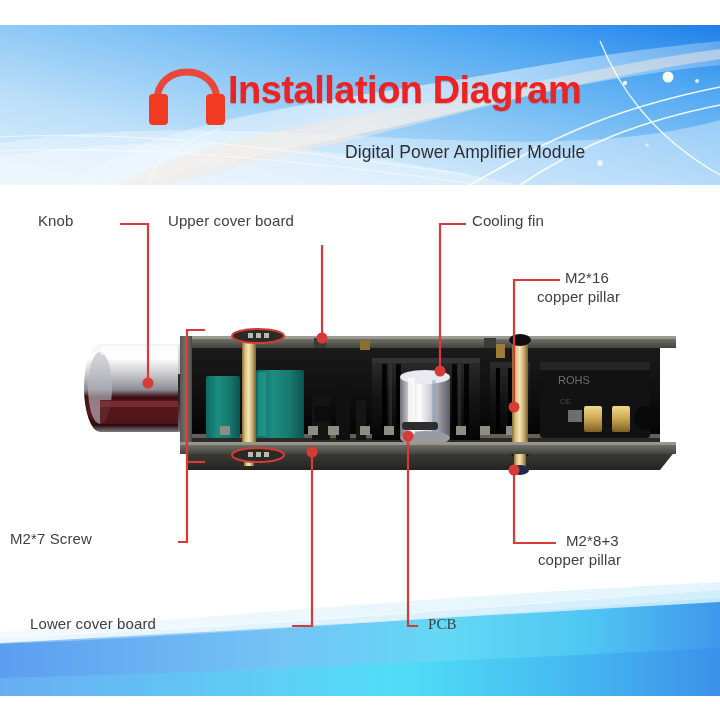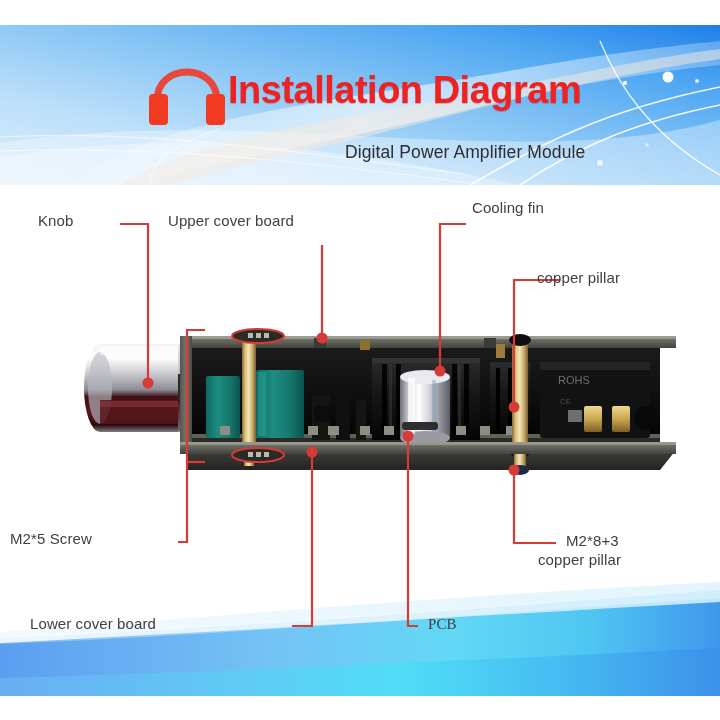--- a/index.html
+++ b/index.html
@@ -391,27 +391,28 @@
       <circle cx="312" cy="452" r="5.5"></circle>
       <circle cx="408" cy="436" r="5.5"></circle>
       <circle cx="514" cy="470" r="5.5"></circle>
     </g>
   </svg>
 
   <div class="callout" style="left:38px;  top:212px;">Knob</div>
 
   <div class="callout" style="left:168px; top:212px;">Upper cover board</div>
 
-  <div class="callout" style="left:472px; top:199px;">Cooling fin</div>
+  <div class="callout" style="left:472px; top:212px;">Cooling fin</div>
 
   <div class="callout two-line" style="left:565px; top:268px;">
+    <div>M2*16</div>
     <div style="margin-left:-28px;">copper pillar</div>
   </div>
 
-  <div class="callout" style="left:10px;  top:530px;">M2*5 Screw</div>
+  <div class="callout" style="left:10px;  top:530px;">M2*7 Screw</div>
 
   <div class="callout" style="left:30px;  top:615px;">Lower cover board</div>
 
   <div class="callout" style="left:428px; top:615px;font-family:Liberation Serif, serif;">PCB</div>
 
   <div class="callout two-line" style="left:566px; top:531px;">
     <div>M2*8+3</div>
     <div style="margin-left:-28px;">copper pillar</div>
   </div>
 

